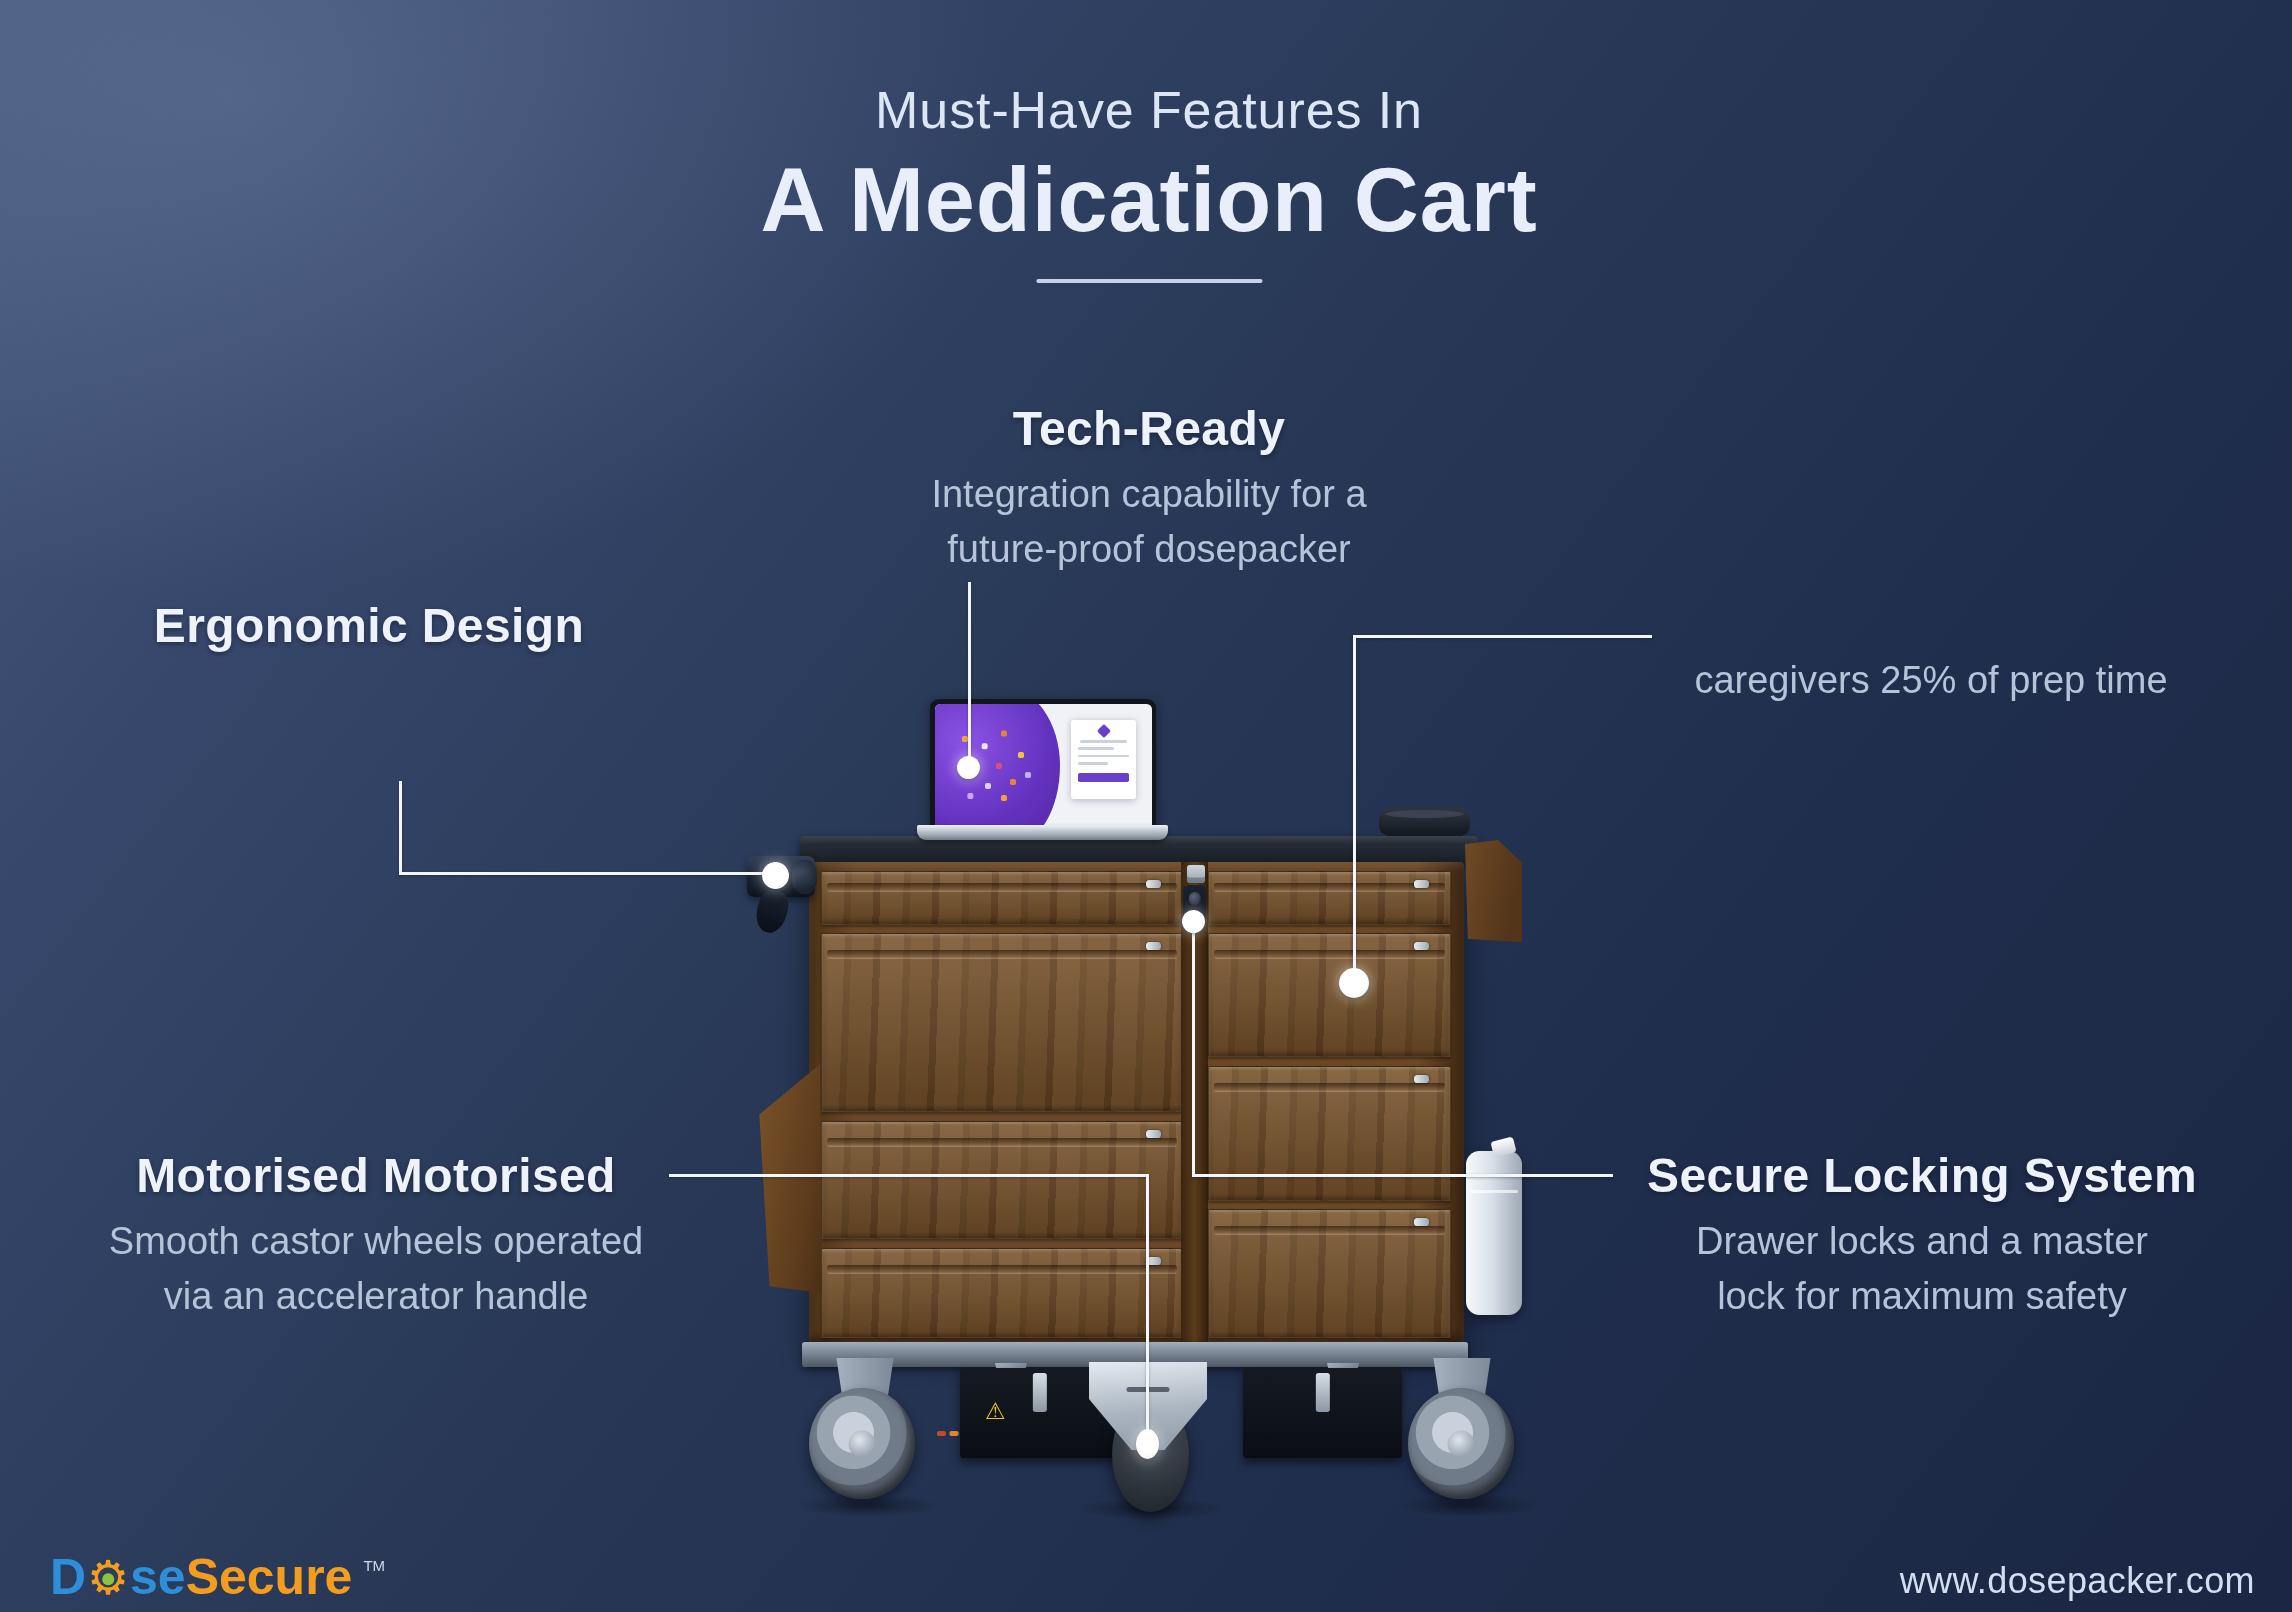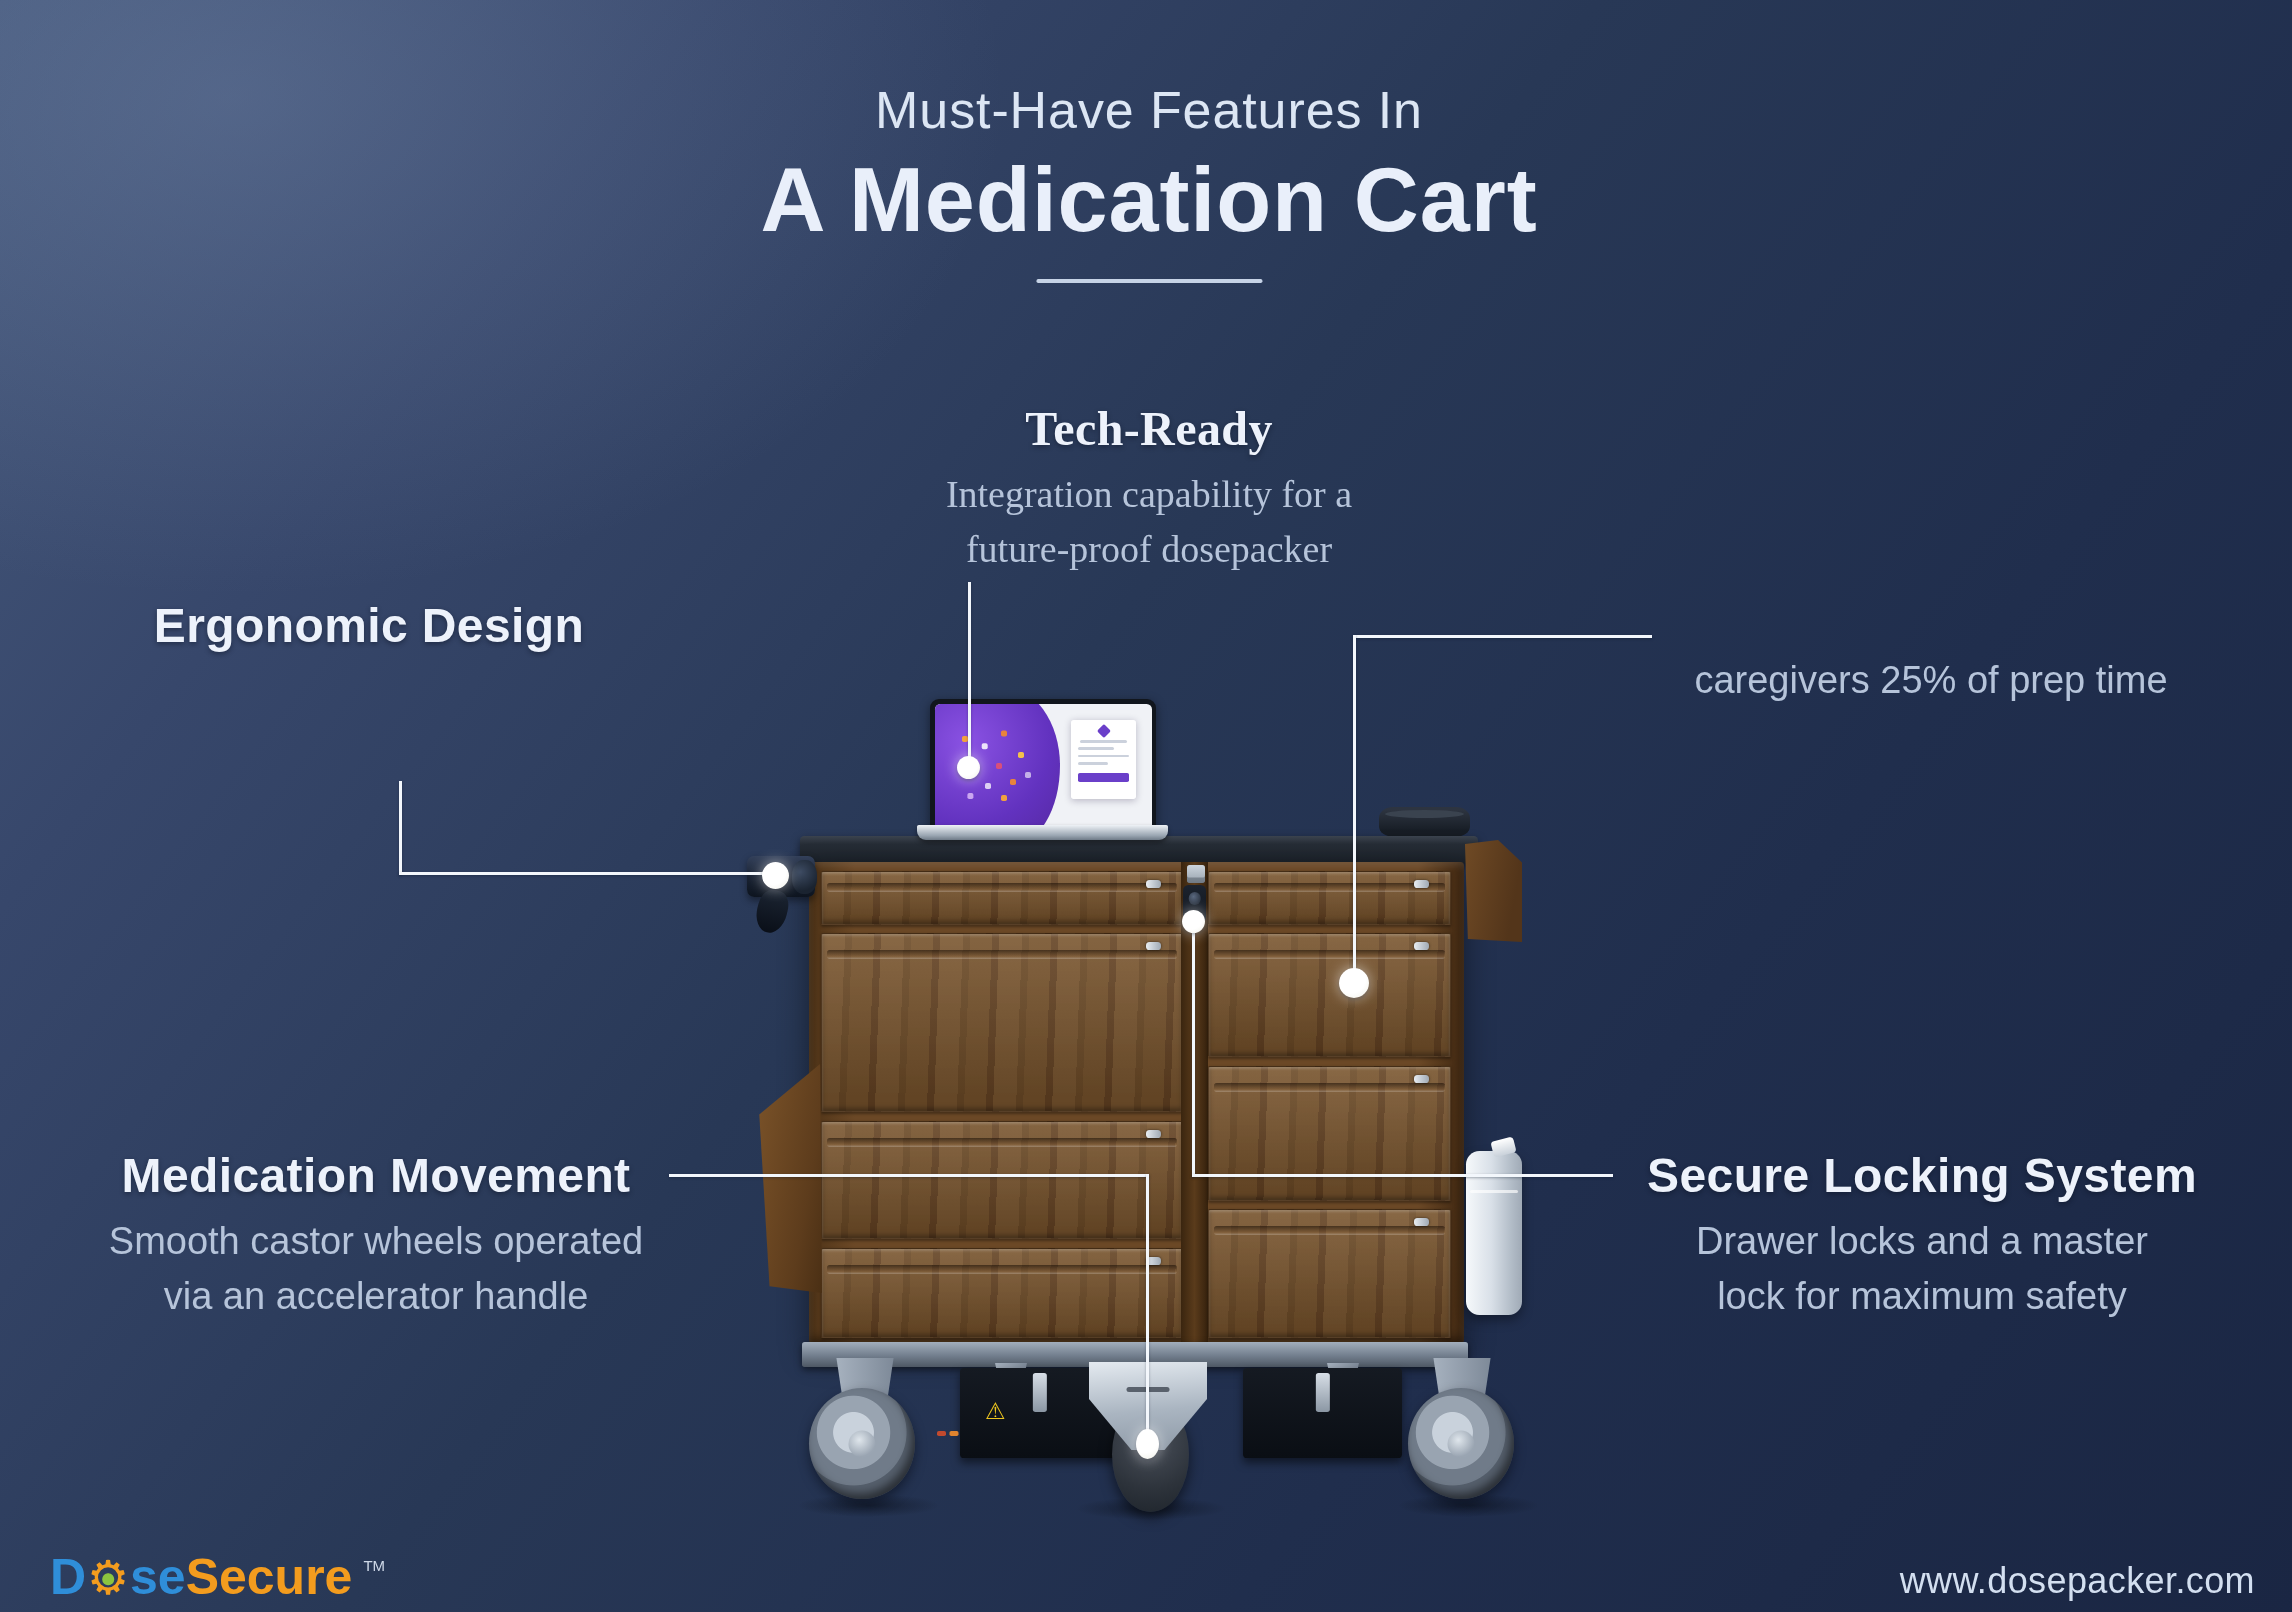--- a/index.html
+++ b/index.html
@@ -234,37 +234,37 @@
   <div class="dot" style="left:1339px;top:968px;width:30px;height:30px;"></div>
 
   <div class="hline" style="left:669px;top:1174px;width:480px;"></div>
   <div class="vline" style="left:1146px;top:1174px;height:262px;"></div>
   <div class="dot" style="left:1136px;top:1429px;width:23px;height:30px;"></div>
 
   <div class="vline" style="left:1192px;top:928px;height:249px;"></div>
   <div class="hline" style="left:1192px;top:1174px;width:421px;"></div>
   <div class="dot" style="left:1182px;top:910px;width:23px;height:23px;"></div>
 
-  <div class="callout" style="left:1149px;top:401px;font-family:Liberation Serif, serif;">
+  <div class="callout" style="left:1149px;top:401px;">
     <h2>Tech-Ready</h2>
     <p><span>Integration capability for a</span><br>
        <span>future-proof dosepacker</span></p>
   </div>
 
   <div class="callout" style="left:369px;top:598px;">
     <h2>Ergonomic Design</h2>
   </div>
 
   <div class="callout" style="left:1931px;top:598px;">
     <p><br>
        <span>caregivers 25% of prep time</span></p>
   </div>
 
   <div class="callout" style="left:376px;top:1148px;">
-    <h2>Medication Movement</h2>
+    <h2>Motorised Motorised</h2>
     <p><span>Smooth castor wheels operated</span><br>
        <span>via an accelerator handle</span></p>
   </div>
 
   <div class="callout" style="left:1922px;top:1148px;">
     <h2>Secure Locking System</h2>
     <p><span>Drawer locks and a master</span><br>
        <span>lock for maximum safety</span></p>
   </div>
 

